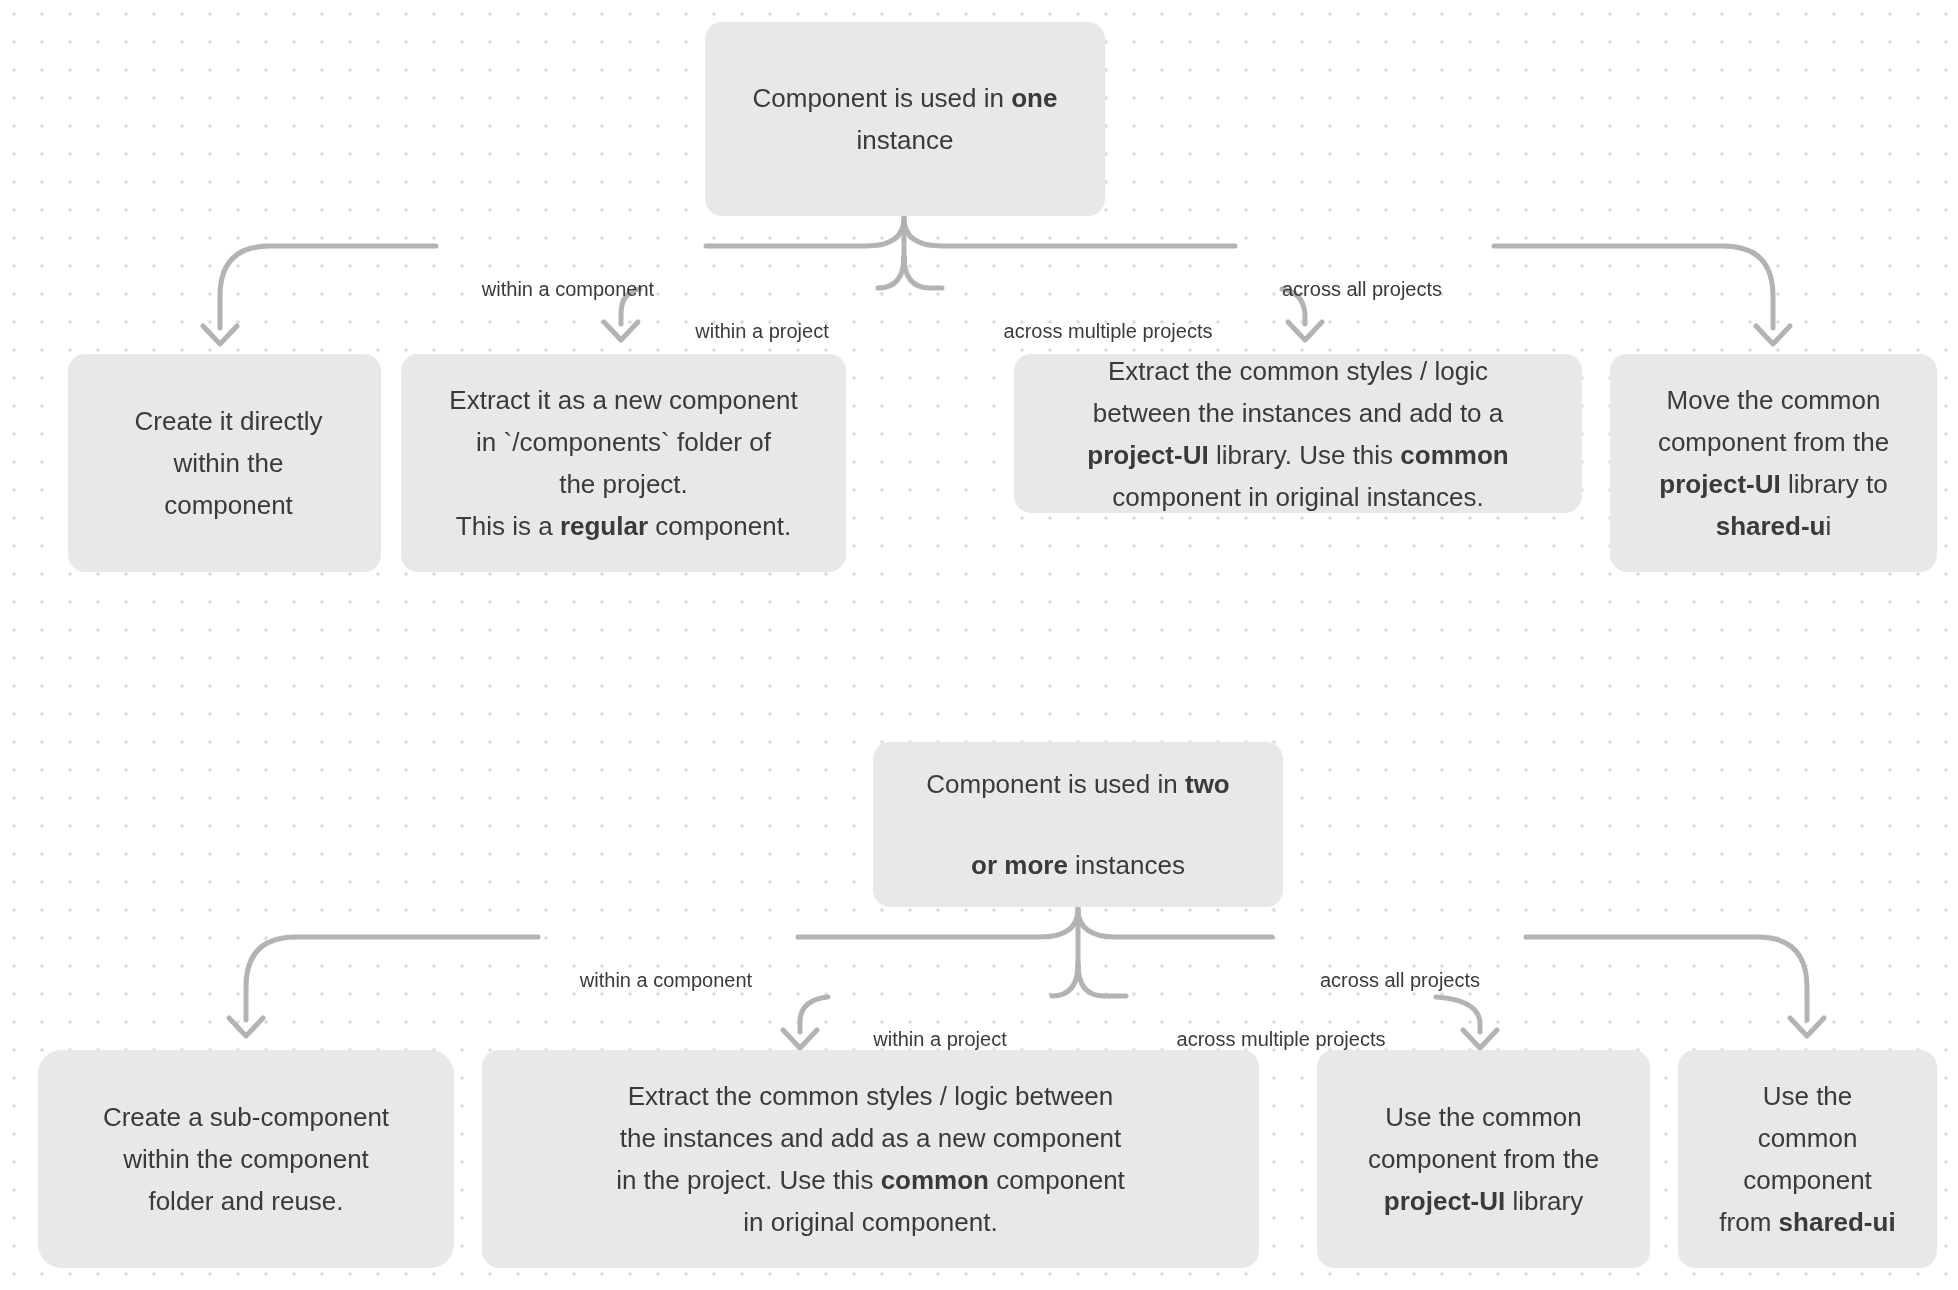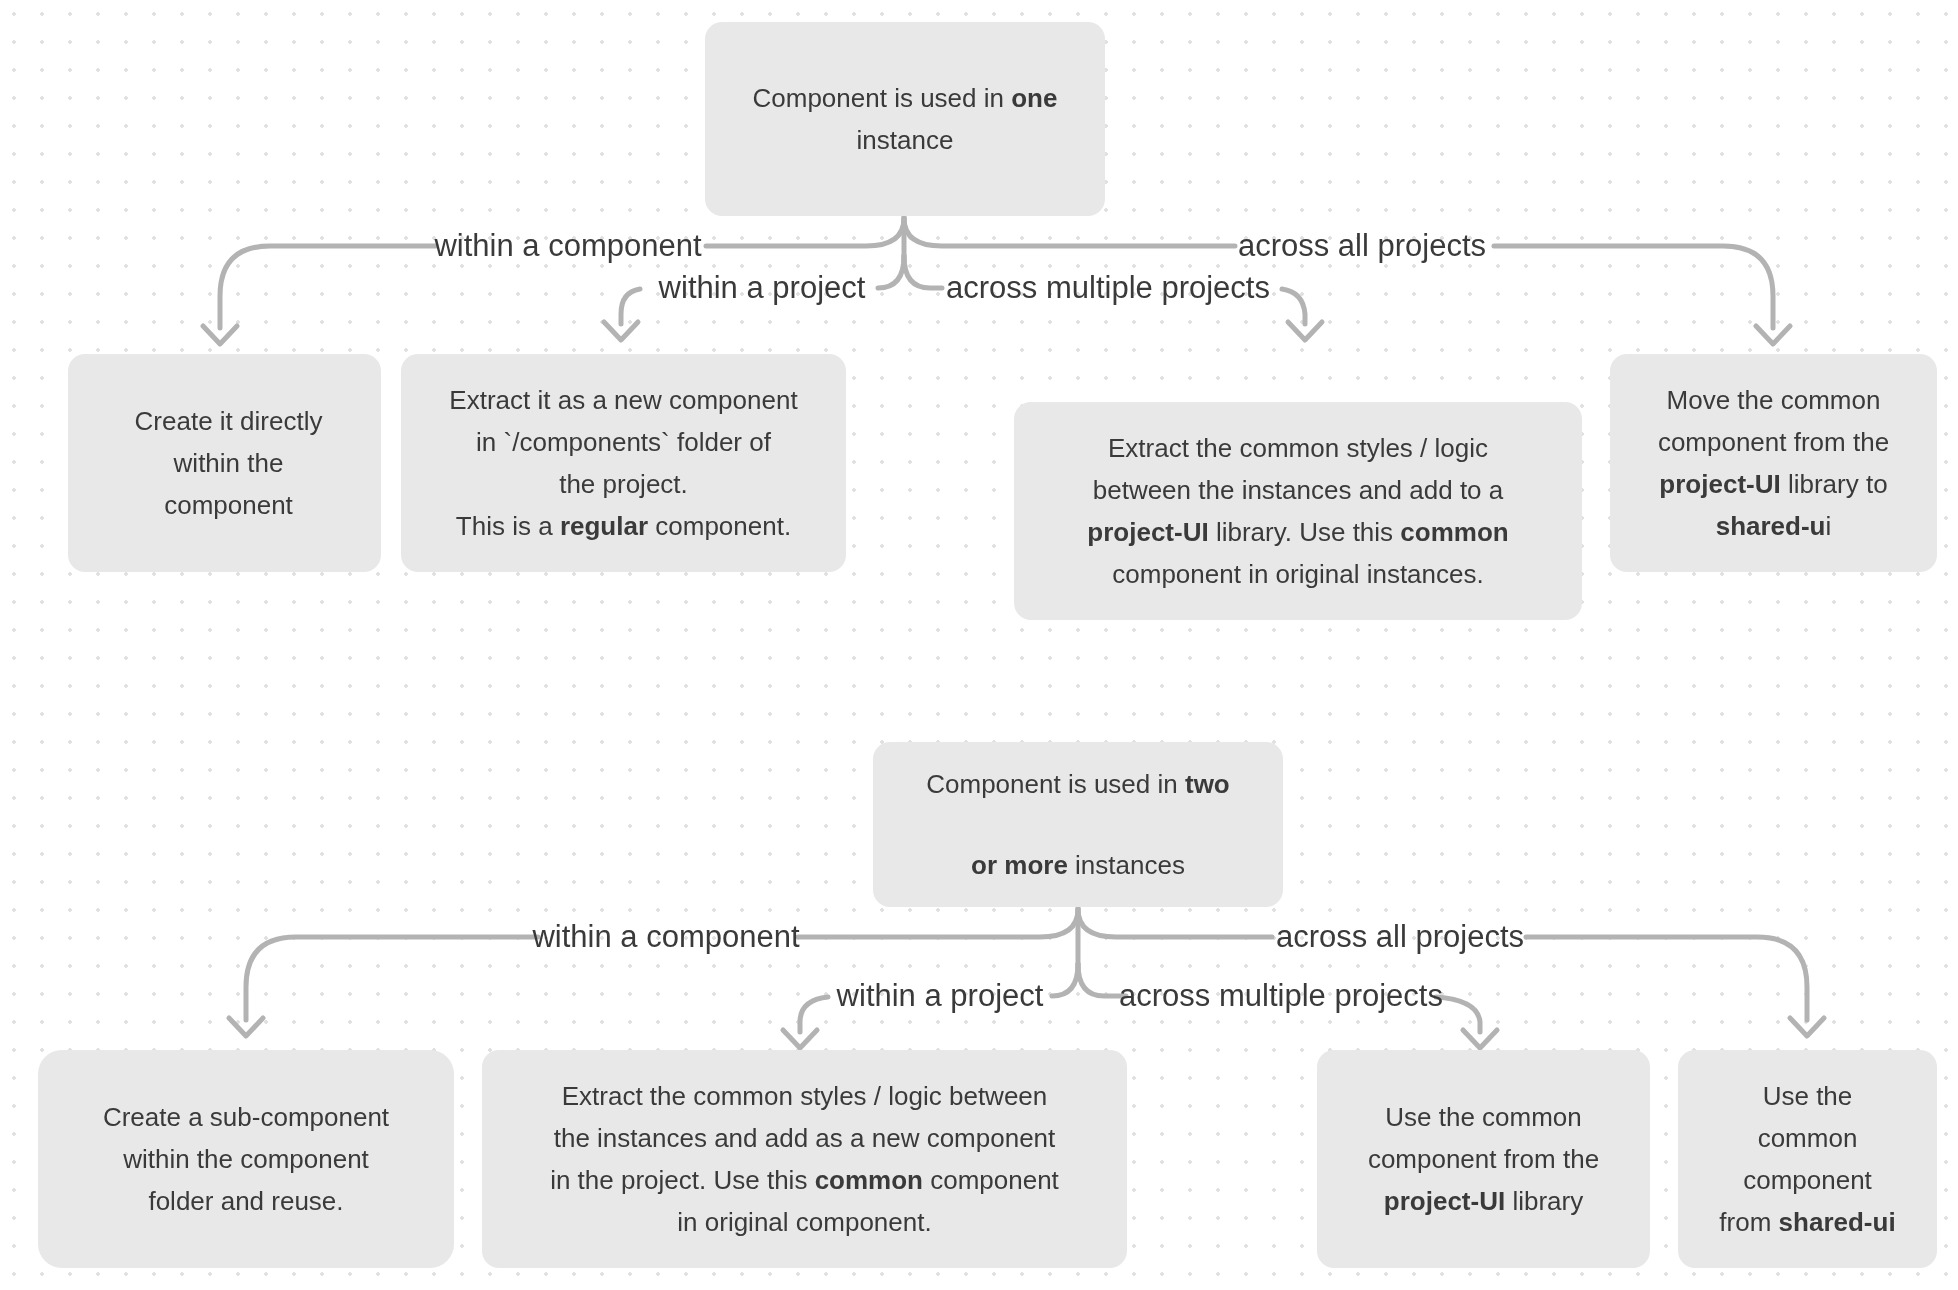--- a/index.html
+++ b/index.html
@@ -30,22 +30,23 @@
     display:flex;flex-direction:column;justify-content:center;align-items:flex-end;
     text-align:center;
     font-size:26px;line-height:42px;
     color:var(--ink);
   }
   .node-line{width:100%;}
   .edge-label{
     position:absolute;
     transform:translate(-50%,-50%);
     white-space:nowrap;
-    font-size:31px;line-height:30px;
+    font-size:20px;line-height:30px;
     color:var(--ink);
+    margin-top:43px;
   }
   b{font-weight:700;}
 </style>
 </head>
 <body>
 
 <div class="canvas">
 
   <svg class="edges" viewBox="0 0 1958 1290" xmlns="http://www.w3.org/2000/svg">
 
@@ -86,21 +87,21 @@
     <div class="node-line">component</div>
   </div>
 
   <div class="node" style="left:401px;top:354px;width:445px;height:218px;">
     <div class="node-line">Extract it as a new component</div>
     <div class="node-line">in `/components` folder of</div>
     <div class="node-line">the project.</div>
     <div class="node-line">This is a <b>regular</b> component.</div>
   </div>
 
-  <div class="node" style="left:1014px;top:354px;width:568px;height:218px;margin-top:48px;">
+  <div class="node" style="left:1014px;top:354px;width:568px;height:159px;">
     <div class="node-line">Extract the common styles / logic</div>
     <div class="node-line">between the instances and add to a</div>
     <div class="node-line"><b>project-UI</b> library. Use this <b>common</b></div>
     <div class="node-line">component in original instances.</div>
   </div>
 
   <div class="node" style="left:1610px;top:354px;width:327px;height:218px;">
     <div class="node-line">Move the common</div>
     <div class="node-line">component from the</div>
     <div class="node-line"><b>project-UI</b> library to</div>
@@ -116,21 +117,21 @@
   <div class="edge-label" style="left:940px;top:996px;">within a project</div>
   <div class="edge-label" style="left:1281px;top:996px;">across multiple projects</div>
   <div class="edge-label" style="left:1400px;top:937px;">across all projects</div>
 
   <div class="node" style="left:38px;top:1050px;width:416px;height:218px;border-radius:24px;">
     <div class="node-line">Create a sub-component</div>
     <div class="node-line">within the component</div>
     <div class="node-line">folder and reuse.</div>
   </div>
 
-  <div class="node" style="left:482px;top:1050px;width:645px;height:218px;">
+  <div class="node" style="left:482px;top:1050px;width:777px;height:218px;">
     <div class="node-line">Extract the common styles / logic between</div>
     <div class="node-line">the instances and add as a new component</div>
     <div class="node-line">in the project. Use this <b>common</b> component</div>
     <div class="node-line">in original component.</div>
   </div>
 
   <div class="node" style="left:1317px;top:1050px;width:333px;height:218px;">
     <div class="node-line">Use the common</div>
     <div class="node-line">component from the</div>
     <div class="node-line"><b>project-UI</b> library</div>

